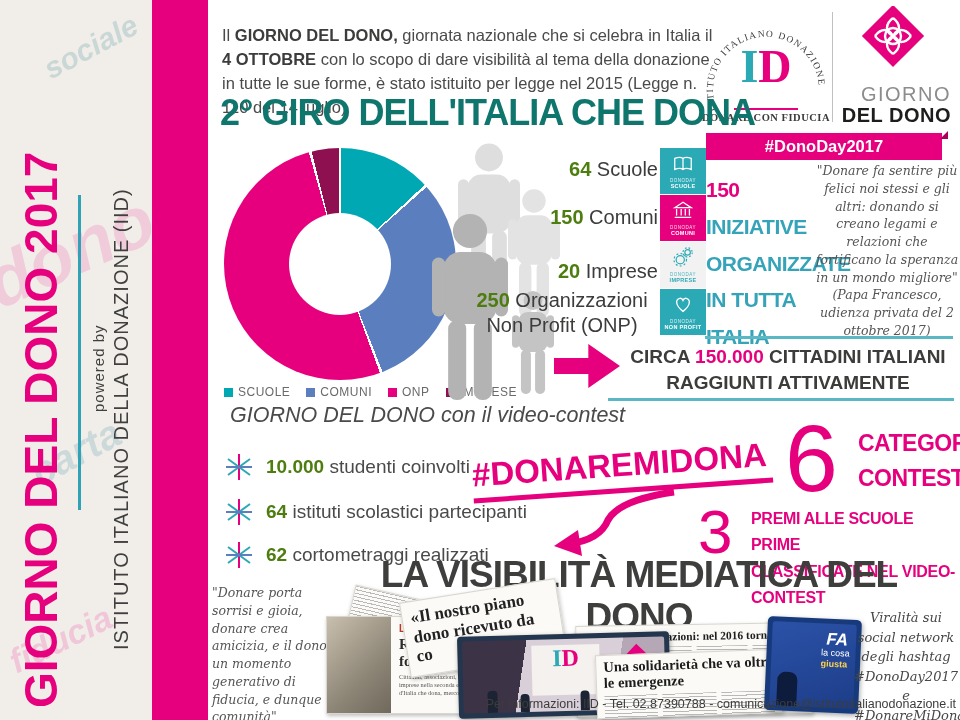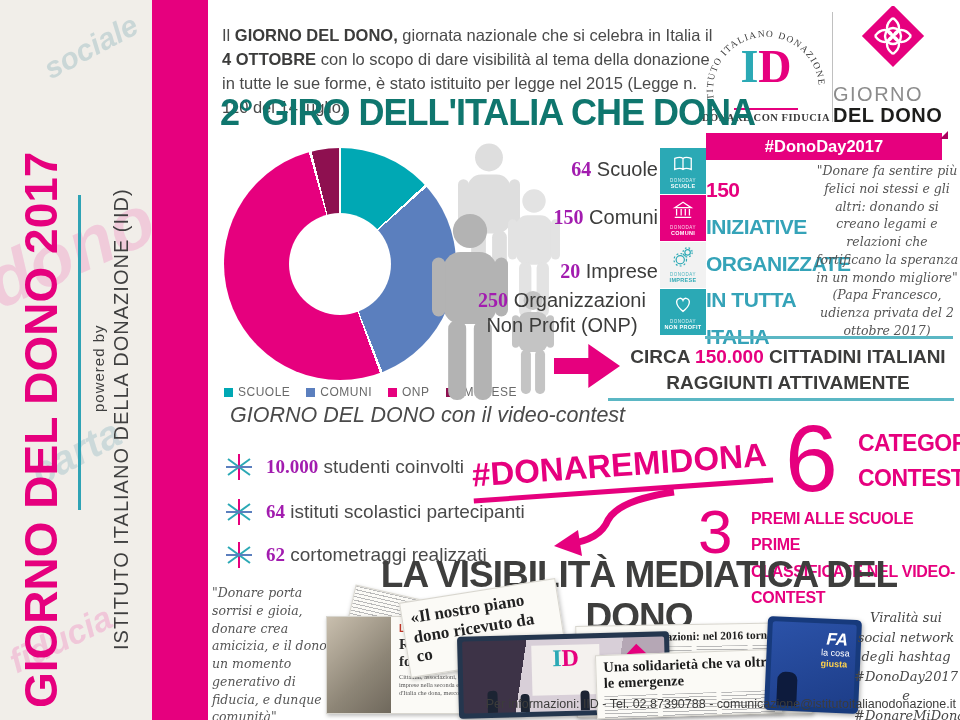--- a/index.html
+++ b/index.html
@@ -33,21 +33,21 @@
   #logo-left { position:relative; width:132px; height:124px; }
   #arch-svg { position:absolute; left:0; top:0; }
   #monogram { position:absolute; left:0; top:34px; width:132px; text-align:center;
               font-family:"Liberation Serif", serif; font-size:46px; font-weight:bold; }
   #monogram .mi { color:#2ba9b5; } #monogram .md { color:#e6007e; }
   #mono-line { position:absolute; left:34px; top:102px; width:64px; height:2px; background:#e6007e; }
   #tagline { position:absolute; left:0; top:106px; width:132px; text-align:center;
              font-family:"Liberation Serif", serif; font-size:10.5px; font-weight:bold;
              letter-spacing:.5px; color:#3a3a3a; }
   #logo-divider { width:1px; height:110px; margin-top:6px; background:#c0c0c0; }
-  #logo-right { position:relative; width:118px; height:124px; text-align:left; }
+  #logo-right { position:relative; width:118px; height:124px; text-align:right; }
   #brand-text { position:absolute; top:78px; width:118px; line-height:1.05; }
   .brand1 { font-size:20px; letter-spacing:1.5px; color:#8c8c8c; }
   .brand2 { font-size:20px; letter-spacing:.5px; font-weight:bold; color:#1d1d1b; }
   #banner { position:absolute; left:6px; right:12px; bottom:2px; height:27px; background:#e6007e;
             color:#fff; font-weight:bold; font-size:16.5px; text-align:center; line-height:27px; }
   #banner-fold { position:absolute; right:6px; bottom:23px; width:0; height:0;
             border-left:8px solid transparent; border-bottom:8px solid #aa005e; }
 
   #heading { left:12px; top:92px; font-size:36px; color:#0f766e; letter-spacing:-1px; }
 
@@ -56,21 +56,21 @@
   #donut-chart::after { content:""; position:absolute; left:28%; top:28%; width:44%; height:44%;
                         border-radius:50%; background:#fff; }
   #legend { left:16px; top:385px; display:flex; gap:16px; font-size:12px; color:#6a6a6a; letter-spacing:.5px; }
   .leg-item { display:flex; align-items:center; gap:5px; }
   .leg-sw { width:9px; height:9px; display:inline-block; }
 
   
   #people-svg { left:222px; top:140px; }
   #stats { left:258px; top:150px; width:192px; text-align:right; font-size:20px; color:#3c3c3b; }
   .stat-row { position:absolute; right:0; width:192px; }
-  .stat-num { color:#a21caf; font-weight:bold;font-family:Liberation Serif, serif; }
+  .stat-num { color:#4d7c0f; font-weight:bold; }
   #stat-0 { top:8px; } #stat-1 { top:56px; } #stat-2 { top:110px; } #stat-3 { top:138px; line-height:1.25;text-align:center; }
 
   
   #iconstrip { left:452px; top:148px; width:46px; }
   .cell { width:46px; height:46px; margin-bottom:1px; text-align:center; padding-top:4px; }
   .cell.teal { background:#2ba9b5; color:#fff; }
   .cell.pink { background:#e6007e; color:#fff; }
   .cell.lite { background:#f2f2f2; color:#2ba9b5; }
   .cell .tiny  { font-size:4.5px; letter-spacing:.5px; opacity:.85; line-height:1.2; }
   .cell .cname { font-size:5.5px; font-weight:bold; letter-spacing:.3px; line-height:1.2; }

